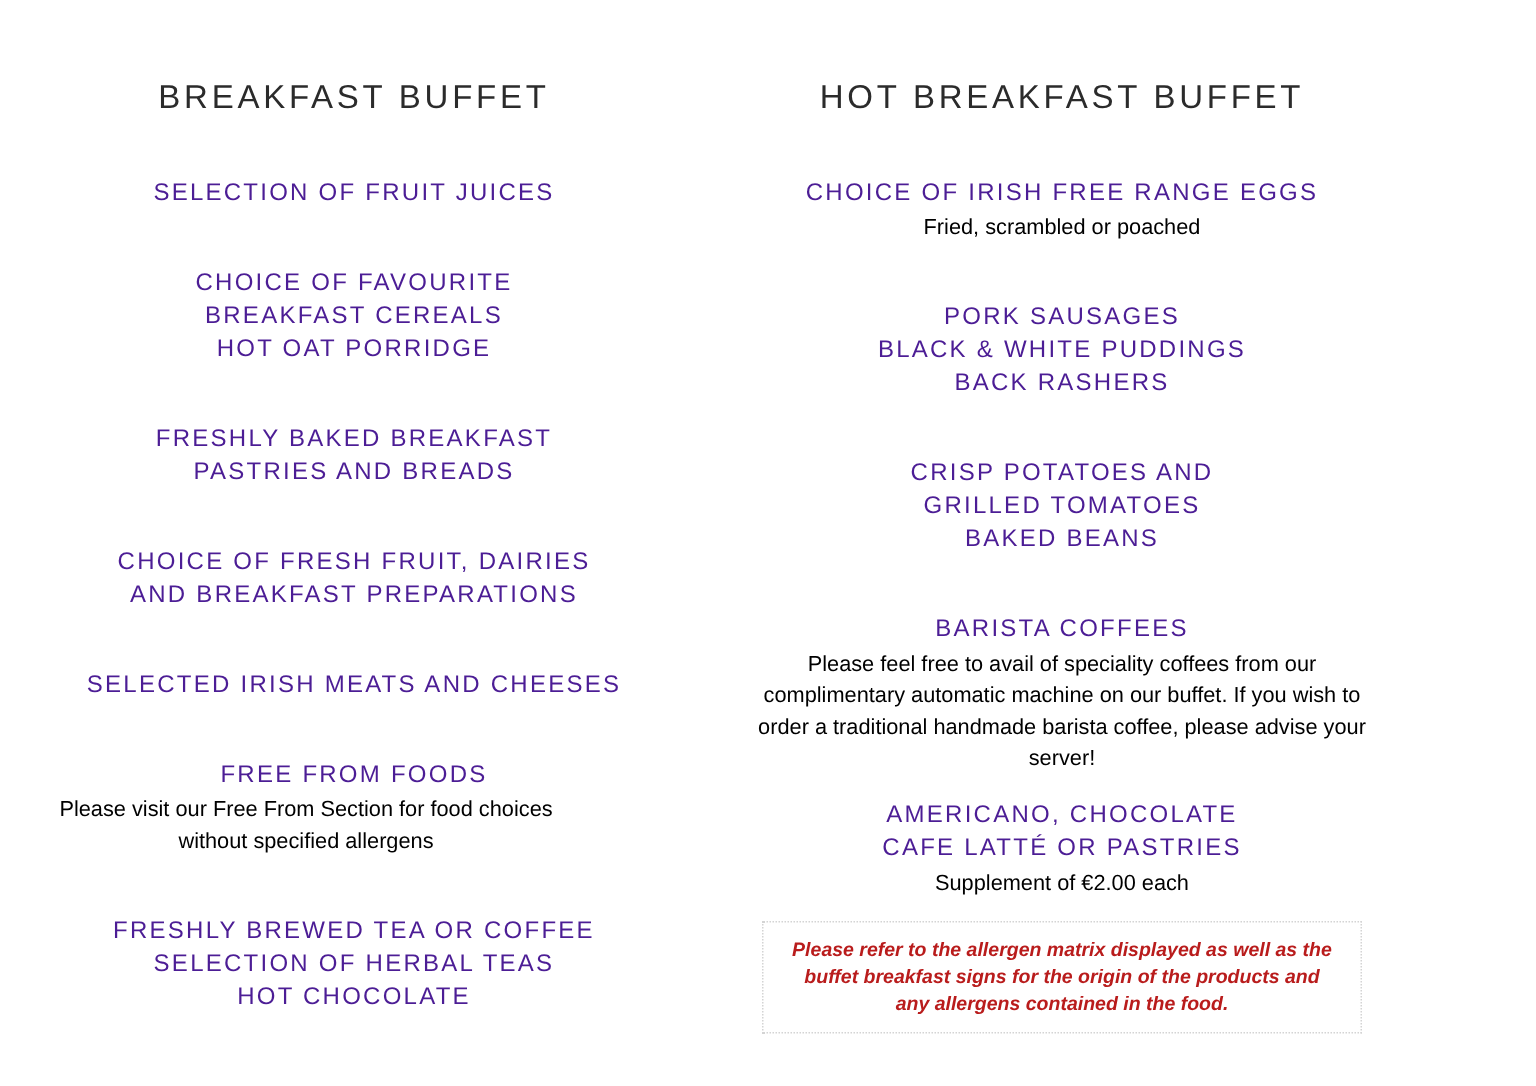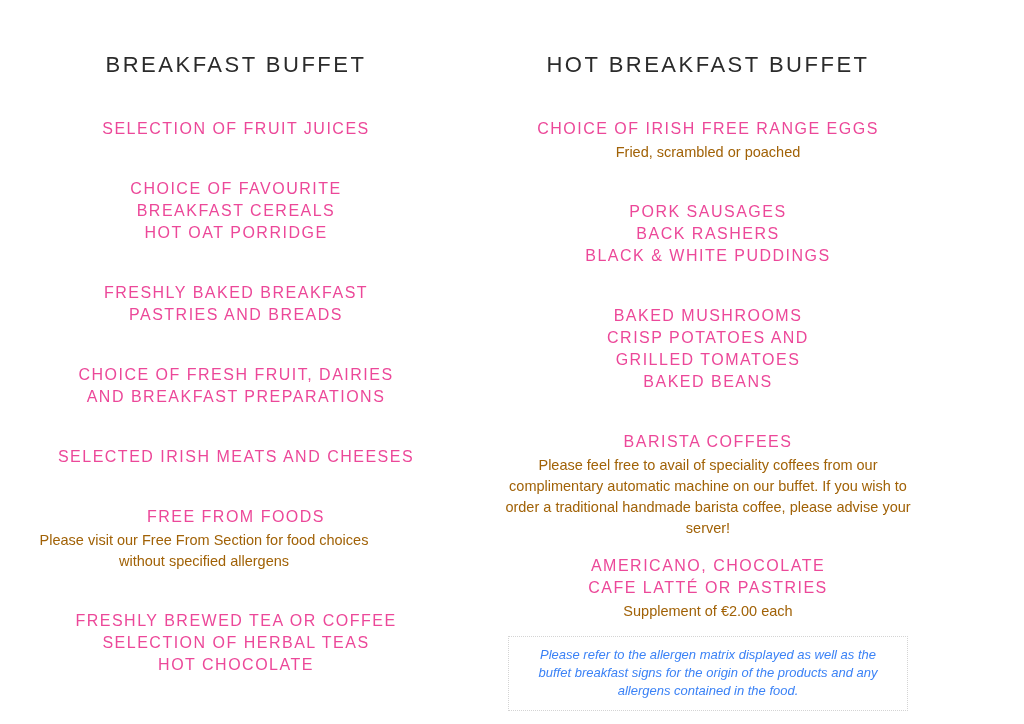--- a/index.html
+++ b/index.html
@@ -36,41 +36,42 @@
     margin-bottom: 16px;
   }
   .menu-item.last {
     margin-bottom: 0;
   }
   .menu-line {
     font-size: 16px;
     font-weight: 300;
     letter-spacing: 1.5px;
     line-height: 22px;
-    color: #ec4899;
+    color: #4c1d95;
   }
   .menu-note {
     font-size: 14.5px;
     font-weight: 400;
     line-height: 21px;
-    color: #a16207;
+    color: #000000;
     margin: 2px auto 0 auto;
   }
   .note-narrow { max-width: 330px; margin-left: 39px; }
   .note-wide   { max-width: 412px; }
   .allergen-box {
     width: 400px;
     box-sizing: border-box;
     margin: 14px auto 0 auto;
     border: 1px dotted #d4d4d4;
     padding: 9px 18px 10px 18px;
     font-style: italic;
     font-size: 13px;
     line-height: 18px;
-    color: #3b82f6;
+    color: #b91c1c;
+    font-weight: bold;
   }
 </style>
 </head>
 <body>
 
 <div class="page">
 
   <div class="column">
     <div class="menu-title">BREAKFAST BUFFET</div>
 
@@ -113,26 +114,25 @@
   <div class="column">
     <div class="menu-title">HOT BREAKFAST BUFFET</div>
 
     <div class="menu-item">
       <div class="menu-line">CHOICE OF IRISH FREE RANGE EGGS</div>
       <div class="menu-note">Fried, scrambled or poached</div>
     </div>
 
     <div class="menu-item">
       <div class="menu-line">PORK SAUSAGES</div>
+      <div class="menu-line">BLACK &amp; WHITE PUDDINGS</div>
       <div class="menu-line">BACK RASHERS</div>
-      <div class="menu-line">BLACK &amp; WHITE PUDDINGS</div>
     </div>
 
     <div class="menu-item">
-      <div class="menu-line">BAKED MUSHROOMS</div>
       <div class="menu-line">CRISP POTATOES AND</div>
       <div class="menu-line">GRILLED TOMATOES</div>
       <div class="menu-line">BAKED BEANS</div>
     </div>
 
     <div class="menu-item tight">
       <div class="menu-line">BARISTA COFFEES</div>
       <div class="menu-note note-wide">Please feel free to avail of speciality coffees from our complimentary automatic machine on our buffet. If you wish to order a traditional handmade barista coffee, please advise your server!</div>
     </div>
 

